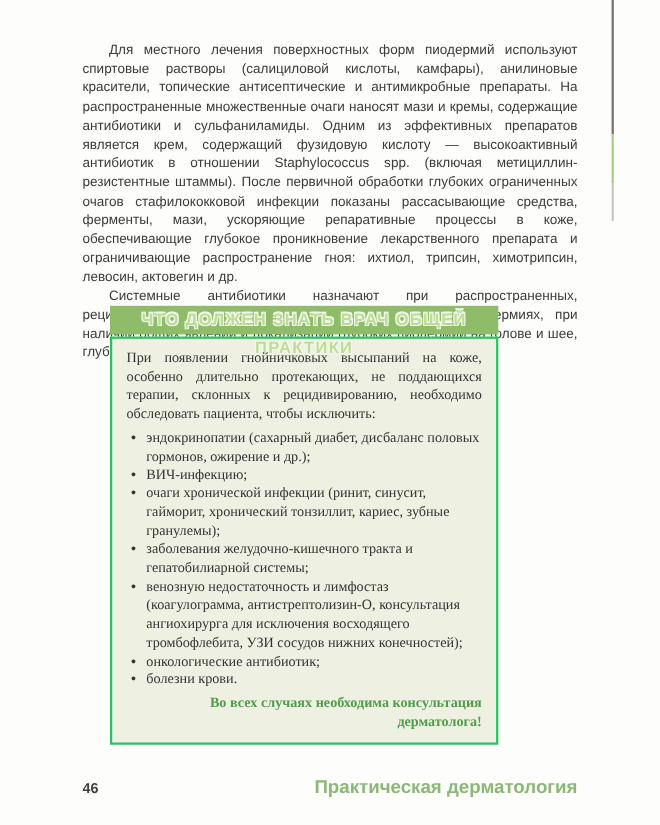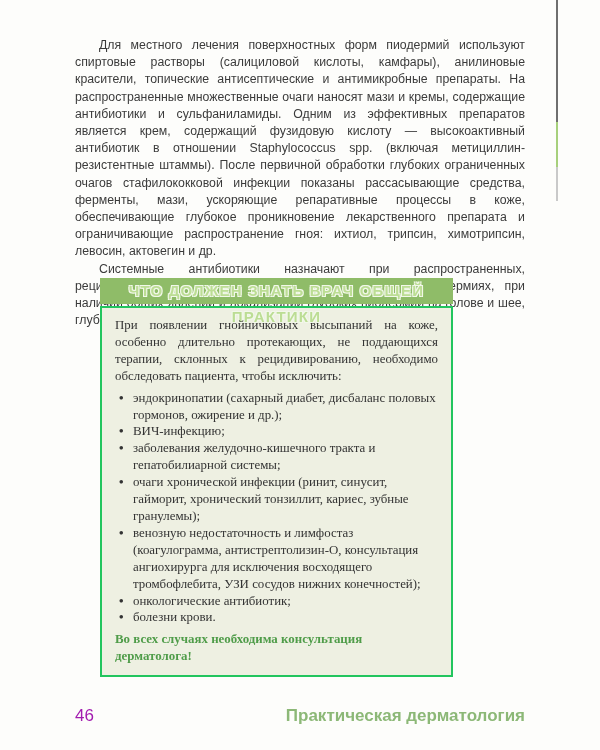--- a/index.html
+++ b/index.html
@@ -51,31 +51,31 @@
   .infobox-body ul { list-style: none; margin: 0; padding: 0; }
   .infobox-body li { position: relative; padding-left: 18px; margin: 0; }
   .infobox-body li::before {
     content: "\2022";
     position: absolute; left: 4px; top: 0;
     font-weight: bold; color: #333;
   }
   .infobox-body .outro { margin: 5px 0 0 0; text-align: justify; }
   .infobox-body .highlight {
     margin: 5px 0 0 0;
-    text-align: left;
+    text-align: right;
     font-weight: bold;
     color: #4f9c49;
   }
 
   
   .footer {
     position: absolute; left: 75px; top: 706px; width: 450px;
     display: flex; justify-content: space-between; align-items: baseline;
   }
-  .footer .pagenum { font-size: 17px; font-weight: 400; color: #a21caf; }
+  .footer .pagenum { font-size: 13px; font-weight: 700; color: #404040; }
   .footer .running { font-size: 17px; font-weight: 600; color: #8cb877; }
 </style>
 </head>
 <body>
 
 <div class="page">
 
   <div class="edge-line-top"></div>
   <div class="edge-line-green"></div>
   <div class="edge-line-fade"></div>
@@ -85,22 +85,22 @@
     <p>Системные антибиотики назначают при распространенных, рецидивирующих, торпидно протекающих хронических пиодермиях, при наличии общих явлений и локализации глубоких пиодермий на голове и шее, глубоких стрептодермиях.</p>
   </div>
 
   <div class="infobox">
     <div class="infobox-header">ЧТО ДОЛЖЕН ЗНАТЬ ВРАЧ ОБЩЕЙ ПРАКТИКИ</div>
     <div class="infobox-body">
       <p class="intro">При появлении гнойничковых высыпаний на коже, особенно длительно протекающих, не поддающихся терапии, склонных к рецидивированию, необходимо обследовать пациента, чтобы исключить:</p>
       <ul>
         <li>эндокринопатии (сахарный диабет, дисбаланс половых гормонов, ожирение и др.);</li>
         <li>ВИЧ-инфекцию;</li>
+        <li>очаги хронической инфекции (ринит, синусит, гайморит, хронический тонзиллит, кариес, зубные гранулемы);</li>
         <li>заболевания желудочно-кишечного тракта и гепатобилиарной системы;</li>
-        <li>очаги хронической инфекции (ринит, синусит, гайморит, хронический тонзиллит, кариес, зубные гранулемы);</li>
         <li>венозную недостаточность и лимфостаз (коагулограмма, антистрептолизин-О, консультация ангиохирурга для исключения восходящего тромбофлебита, УЗИ сосудов нижних конечностей);</li>
         <li>онкологические антибиотик;</li>
         <li>болезни крови.</li>
       </ul>
       <p class="highlight">Во всех случаях необходима консультация дерматолога!</p>
     </div>
   </div>
 
   <div class="footer">
     <span class="pagenum">46</span>

